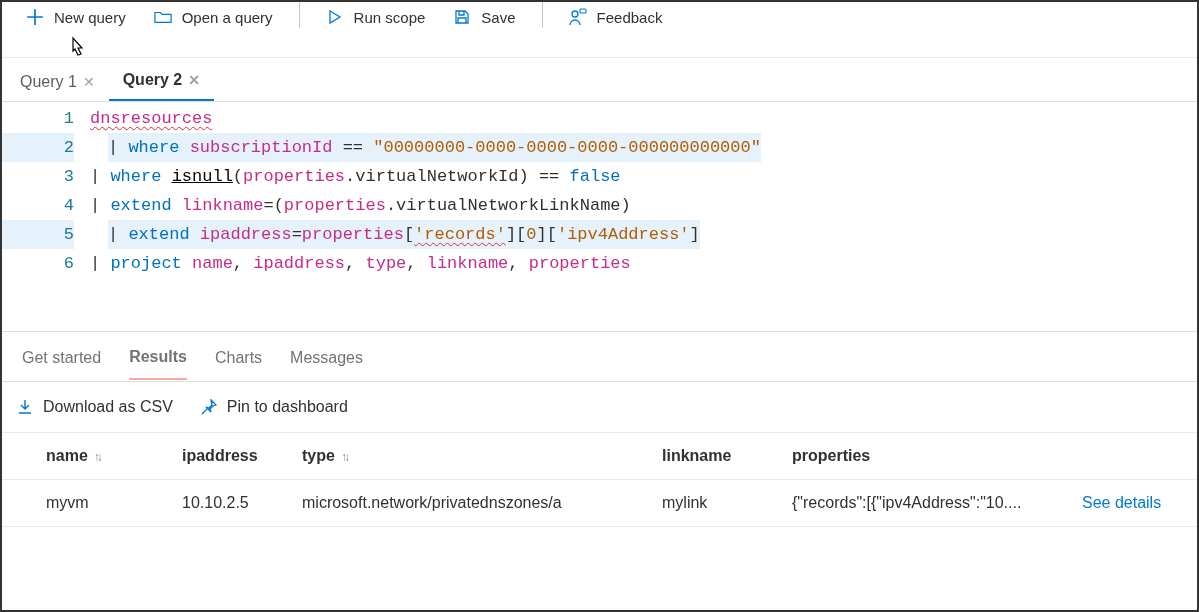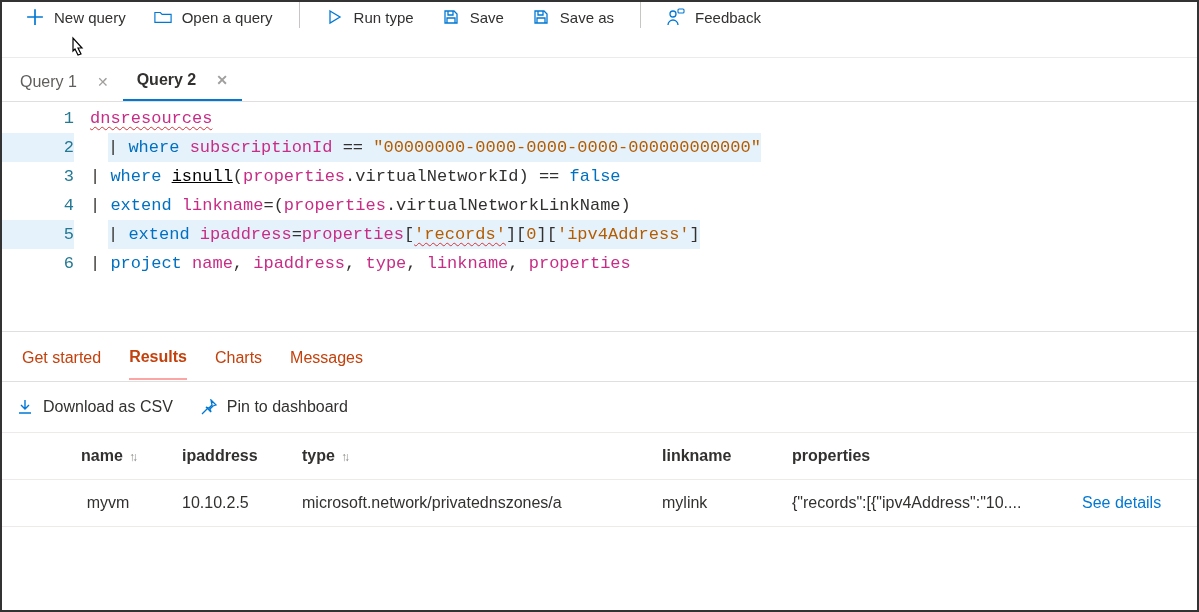--- a/index.html
+++ b/index.html
@@ -52,21 +52,21 @@
   .query-tabs {
     display: flex;
     align-items: flex-end;
     height: 44px;
     padding-left: 4px;
     border-bottom: 1px solid #e1dfdd;
   }
   .query-tab {
     display: flex;
     align-items: center;
-    gap: 20px;
+    gap: 6px;
     padding: 10px 14px 10px 14px;
     font-size: 16px;
     color: #605e5c;
     cursor: pointer;
   }
   .query-tab.active {
     color: #323130;
     font-weight: 600;
     border-bottom: 2px solid #0078d4;
   }
@@ -117,21 +117,21 @@
     display: flex;
     align-items: center;
     gap: 28px;
     padding: 14px 20px 0 20px;
     height: 50px;
     border-bottom: 1px solid #e1dfdd;
     font-size: 16px;
   }
   .results-tab {
     padding-bottom: 12px;
-    color: #c2410c;
+    color: #737373;
     cursor: pointer;
   }
   .results-tab.active {
     font-weight: 600;
     border-bottom: 2px solid #fca5a5;
   }
 
   
   .results-actions {
     display: flex;
@@ -154,21 +154,21 @@
     width: 100%;
     border-collapse: collapse;
     font-size: 16px;
   }
   table.results th, table.results td {
     text-align: left;
     padding: 14px 0 14px 0;
     border-bottom: 1px solid #edebe9;
   }
   table.results thead { border-top: 1px solid #edebe9; }
-  table.results th:first-child, table.results td:first-child { padding-left: 32px; text-align: center; }
+  table.results th:first-child, table.results td:first-child { padding-left: 44px; }
   .sort-arrows { color:#8a8886; font-size:12px; margin-left:6px; letter-spacing:-3px;}
   .see-details { color:#0078d4; cursor:pointer; padding-right:18px; text-align:right;margin-left:42px; }
 
   
   col.c1{width:180px;} col.c2{width:120px;} col.c3{width:360px;} col.c4{width:130px;} col.c5{width:290px;} col.c6{width:auto;}
 
   svg { display:block; }
 </style>
 </head>
 <body>
@@ -190,37 +190,29 @@
     </span>
     <span>Open a query</span>
   </button>
   <span class="toolbar-divider"></span>
   <button class="toolbar-btn">
     <span class="icon">
       <svg width="16" height="16" viewBox="0 0 16 16">
           <path d="M3 2 L13 8 L3 14 Z" stroke="#0078d4" stroke-width="1.3" fill="none"></path>
         </svg>
     </span>
-    <span>Run type</span>
+    <span>Run scope</span>
   </button>
   <button class="toolbar-btn">
     <span class="icon">
       <svg width="16" height="16" viewBox="0 0 16 16">
           <path d="M2 2h9l3 3v9H2Z M5 2v4h5V2 M4 14v-5h8v5" stroke="#0078d4" stroke-width="1.3" fill="none"></path>
         </svg>
     </span>
     <span>Save</span>
-  </button>
-  <button class="toolbar-btn">
-    <span class="icon">
-      <svg width="16" height="16" viewBox="0 0 16 16">
-          <path d="M2 2h9l3 3v9H2Z M5 2v4h5V2 M4 14v-5h8v5" stroke="#0078d4" stroke-width="1.3" fill="none"></path>
-        </svg>
-    </span>
-    <span>Save as</span>
   </button>
   <span class="toolbar-divider"></span>
   <button class="toolbar-btn">
     <span class="icon">
       <svg width="18" height="18" viewBox="0 0 18 18">
           <circle cx="6" cy="6" r="3" stroke="#0078d4" stroke-width="1.3" fill="none"></circle>
           <path d="M1 17c0-3 2.5-5 5-5s5 2 5 5" stroke="#0078d4" stroke-width="1.3" fill="none"></path>
           <rect x="11" y="1" width="6" height="4" rx="1" stroke="#0078d4" stroke-width="1.1" fill="none"></rect>
         </svg>
     </span>

